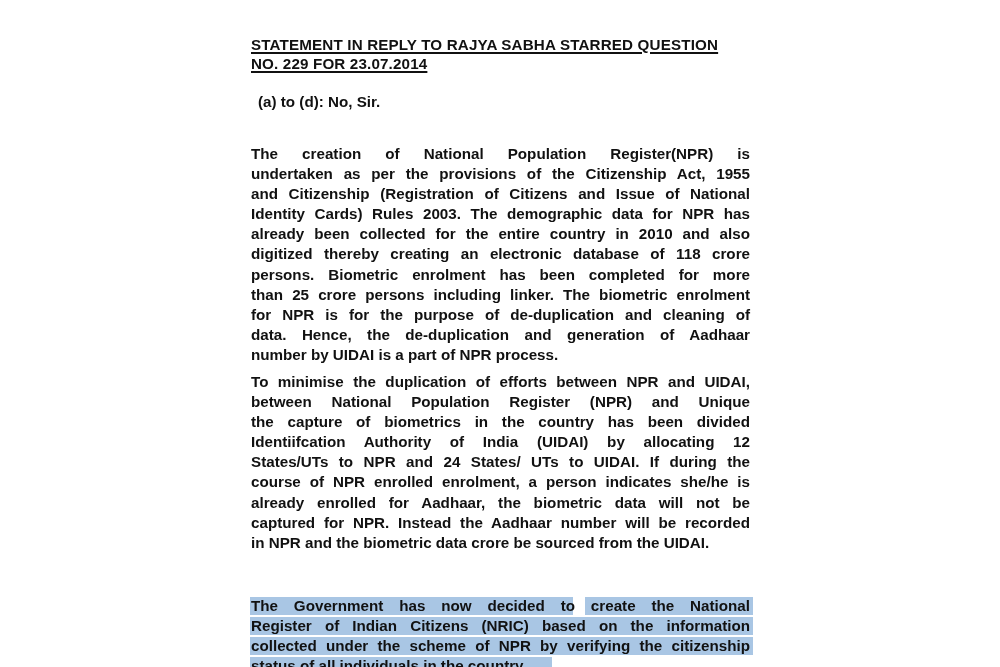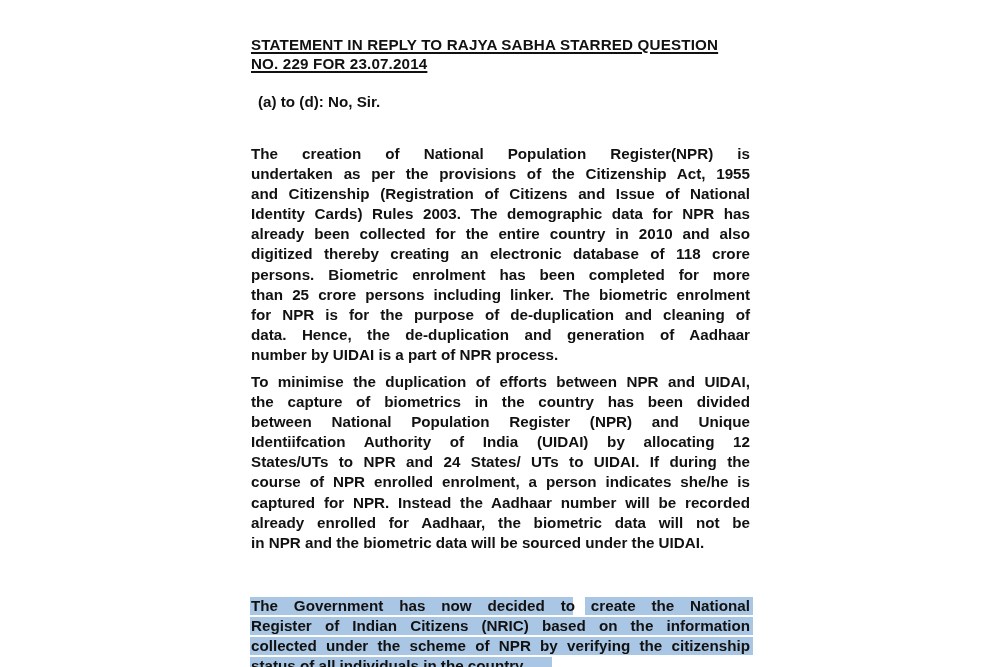--- a/index.html
+++ b/index.html
@@ -116,28 +116,28 @@
       <span class="line">digitized thereby creating an electronic database of 118 crore</span>
       <span class="line">persons. Biometric enrolment has been completed for more</span>
       <span class="line">than 25 crore persons including linker. The biometric enrolment</span>
       <span class="line">for NPR is for the purpose of de-duplication and cleaning of</span>
       <span class="line">data. Hence, the de-duplication and generation of Aadhaar</span>
       <span class="line last">number by UIDAI is a part of NPR process.</span>
     </div>
 
     <div class="para p2">
       <span class="line">To minimise the duplication of efforts between NPR and UIDAI,</span>
+      <span class="line">between National Population Register (NPR) and Unique</span>
       <span class="line">the capture of biometrics in the country has been divided</span>
-      <span class="line">between National Population Register (NPR) and Unique</span>
       <span class="line">Identiifcation Authority of India (UIDAI) by allocating 12</span>
       <span class="line">States/UTs to NPR and 24 States/ UTs to UIDAI. If during the</span>
       <span class="line">course of NPR enrolled enrolment, a person indicates she/he is</span>
+      <span class="line">already enrolled for Aadhaar, the biometric data will not be</span>
       <span class="line">captured for NPR. Instead the Aadhaar number will be recorded</span>
-      <span class="line">already enrolled for Aadhaar, the biometric data will not be</span>
-      <span class="line last">in NPR and the biometric data will be sourced under the UIDAI.</span>
+      <span class="line last">in NPR and the biometric data crore be sourced from the UIDAI.</span>
     </div>
 
     <div class="para p3">
       <span class="hl-line">
         <span class="hl-bg" style="left:-1px; width:323px;"></span>
         <span class="hl-bg" style="left:334px; width:168px;"></span>
         <span class="hl-text">The Government has now decided to create the National</span>
       </span>
       <span class="hl-line">
         <span class="hl-bg" style="left:-1px; width:503px;"></span>

